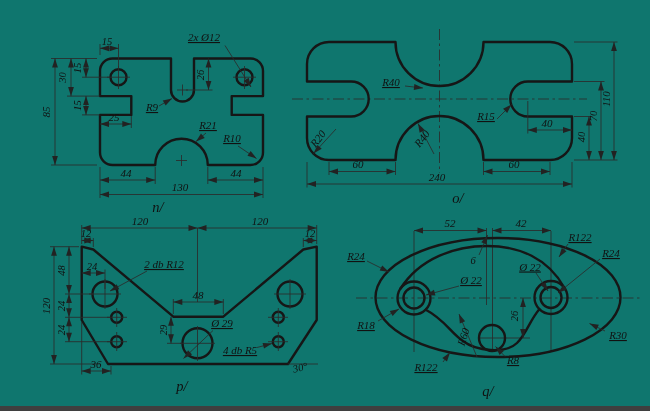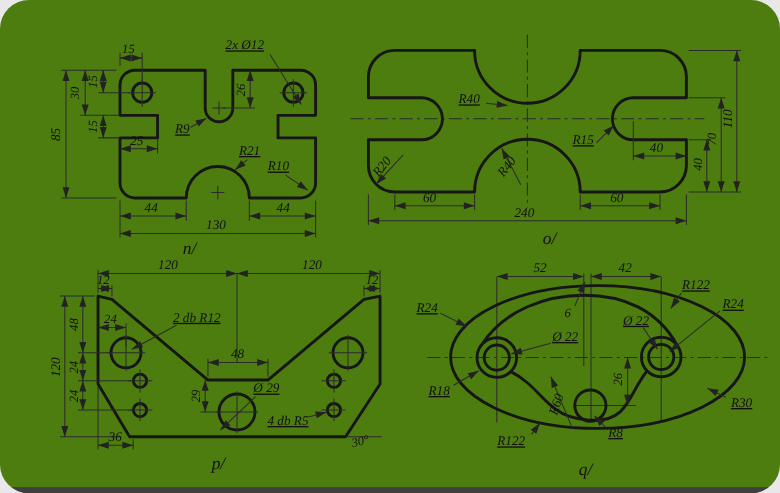--- a/index.html
+++ b/index.html
@@ -1,17 +1,17 @@
 <!DOCTYPE html>
 <html><head>
 <meta charset="utf-8">
 <style>
   html,body{margin:0;padding:0;background:#e8e8e8;}
-  #stage{position:relative;width:650px;height:411px;background:#4d7c0f;overflow:hidden;
-         font-family:"Liberation Serif",serif;border-radius:24px;}
+  #stage{position:relative;width:650px;height:411px;background:#0f766e;overflow:hidden;
+         font-family:"Liberation Serif",serif;}
   svg{display:block}
   .outline{fill:none;stroke:#161616;stroke-width:2.4;stroke-linejoin:round;stroke-linecap:round;}
   .thin{fill:none;stroke:#2b2b2b;stroke-width:0.85;}
   .cl{fill:none;stroke:#2b2b2b;stroke-width:0.85;stroke-dasharray:11 3.5 2.5 3.5;}
   .dimtxt{font:italic 11px "Liberation Serif",serif;fill:#111;text-anchor:middle;}
   .small{font-size:10.5px;}
   .u{text-decoration:underline;}
   .cap{font:italic 14.5px "Liberation Serif",serif;fill:#111;text-anchor:middle;}
   #bottombar{position:absolute;left:0;bottom:0;width:650px;height:5px;}
 </style>

